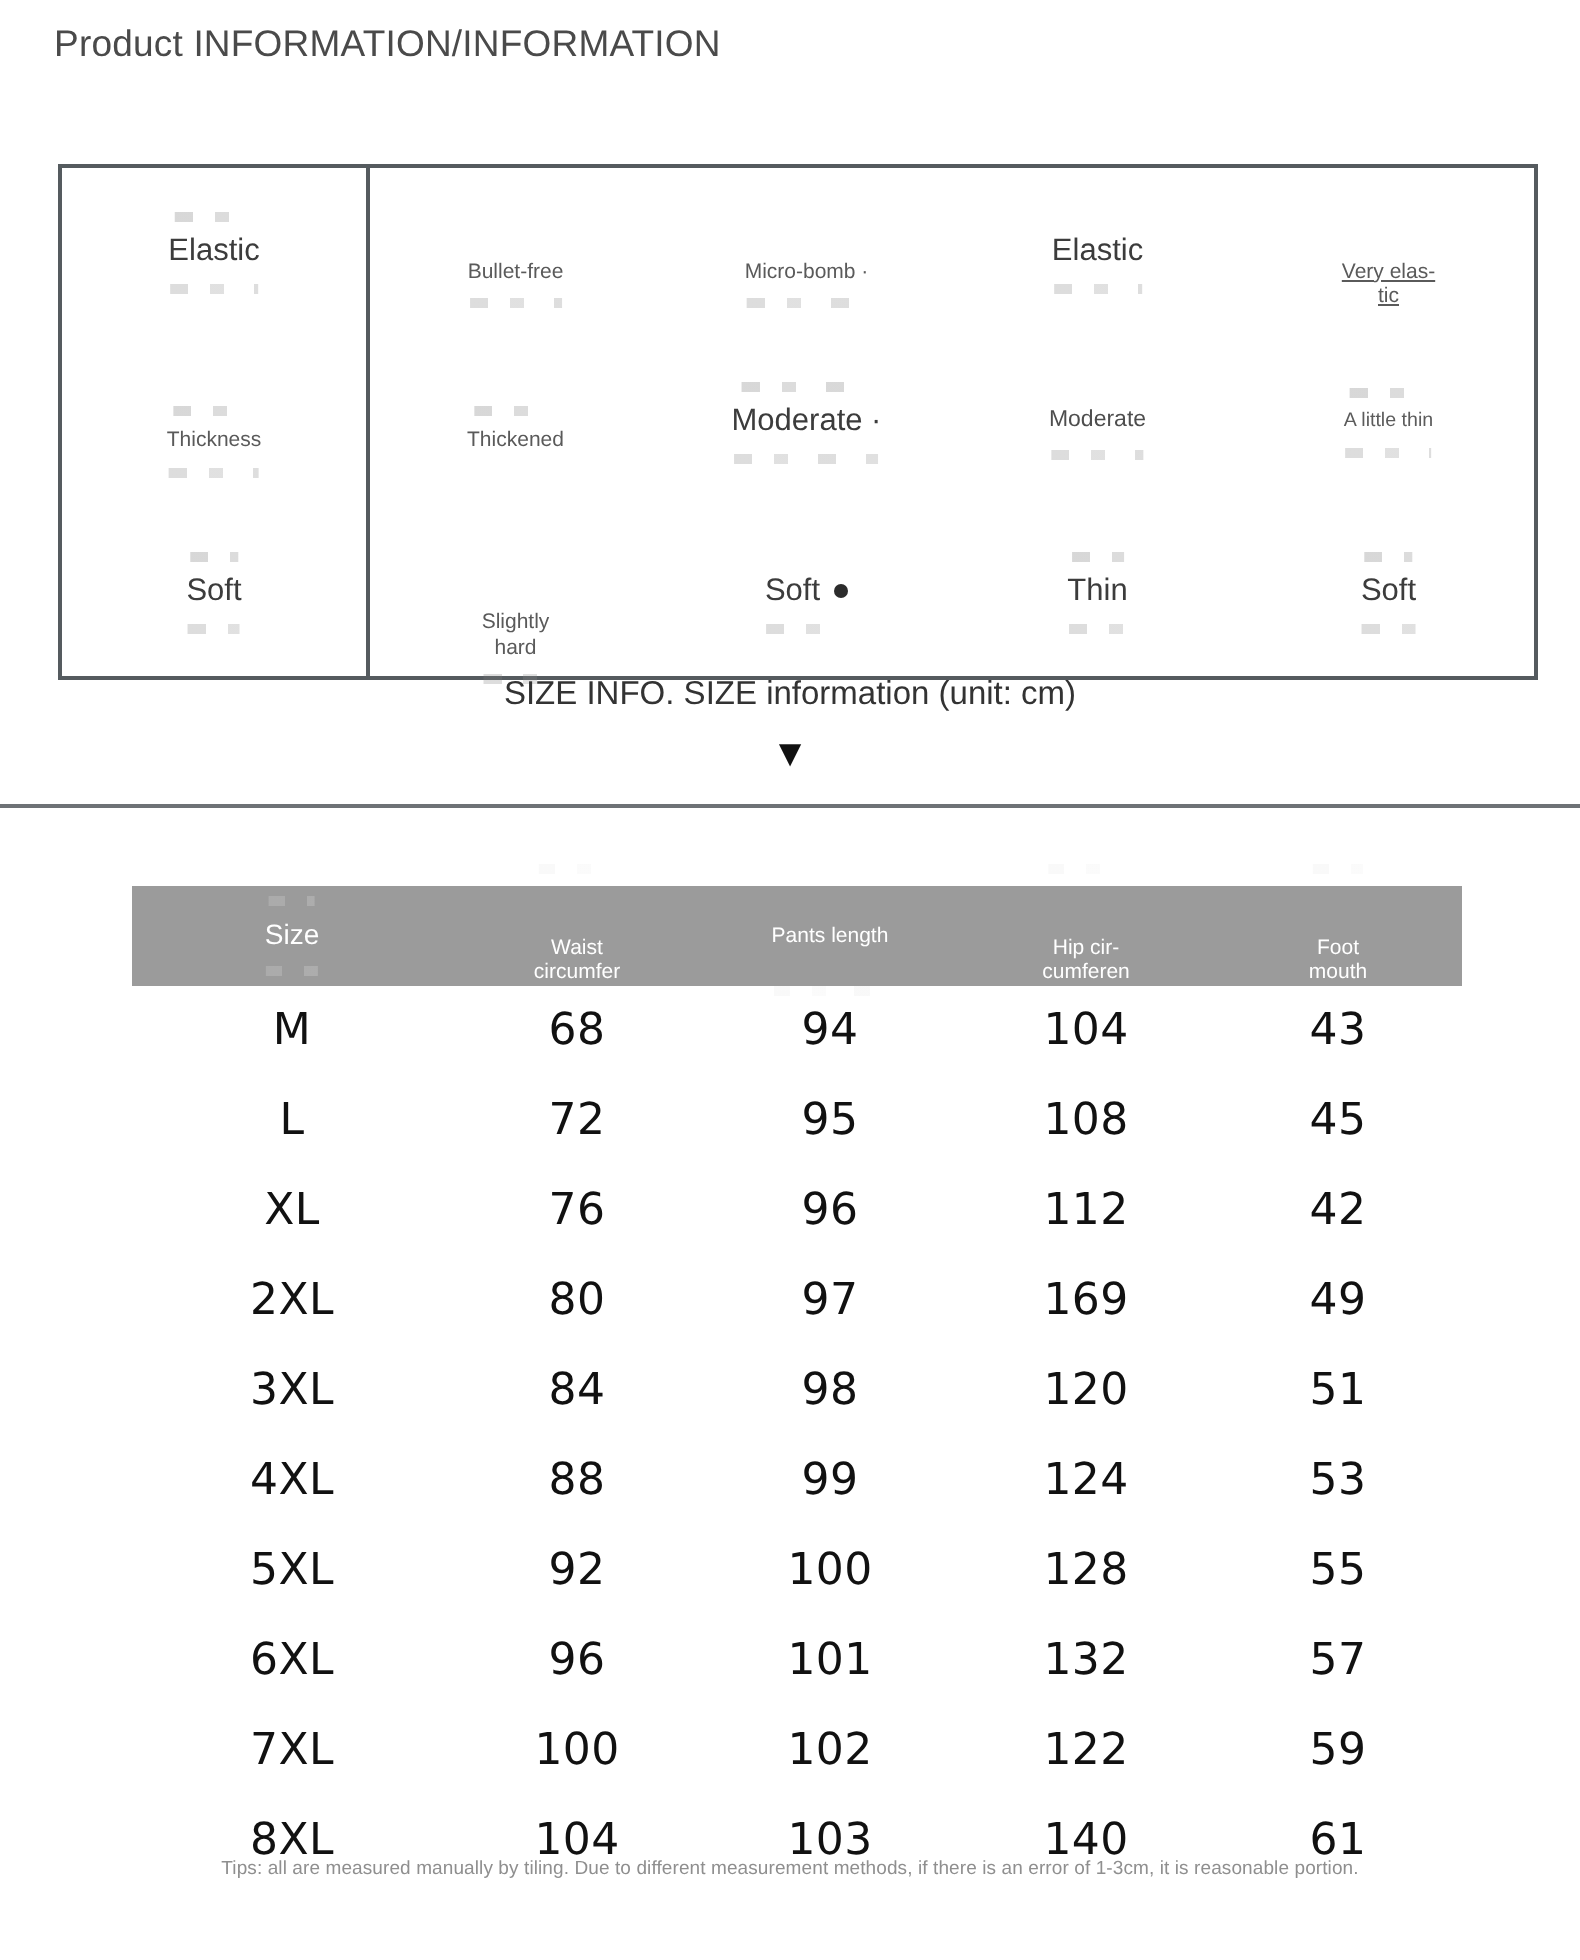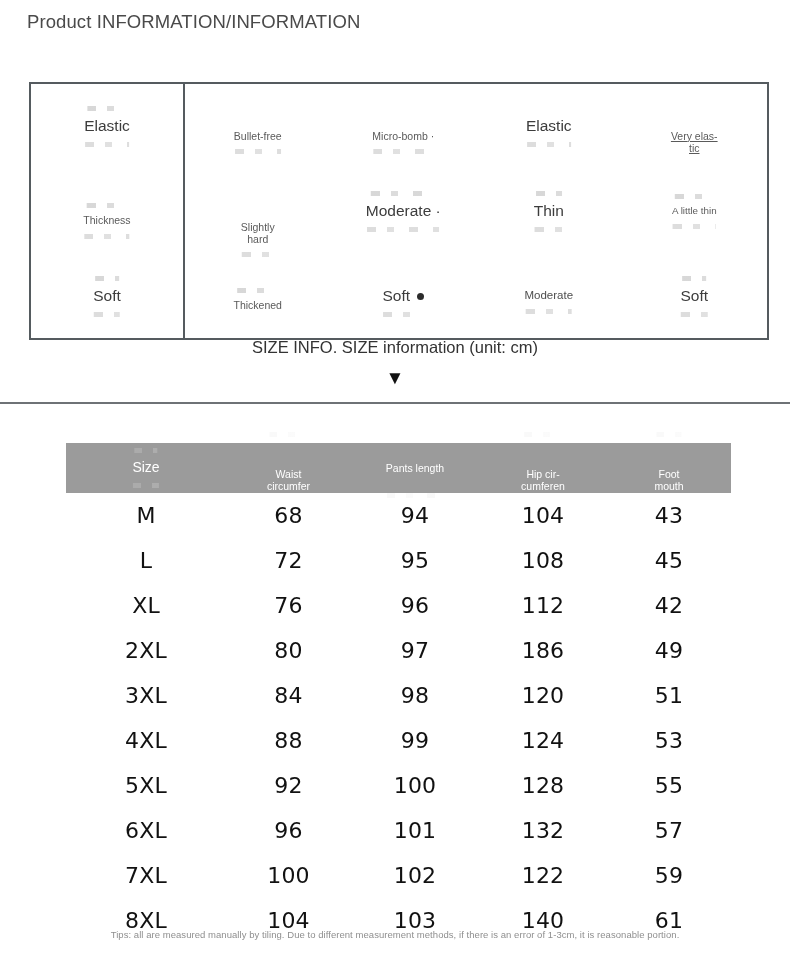--- a/index.html
+++ b/index.html
@@ -233,74 +233,74 @@
   <div class="prop-col-right">
 
     <div class="prop-cells">
       <div class="prop-cell">
         <span class="txt sz-sm">
           <span class="ghost ghost-bottom"></span>
           <span>Bullet-free</span>
         </span>
       </div>
       <div class="prop-cell">
+        <span class="txt sz-sm">
+          <span class="ghost ghost-top"></span>
+          <span>Thickened</span>
+        </span>
+      </div>
+      <div class="prop-cell">
         <span class="txt sz-sm" style="white-space:pre-line;">
           <span class="ghost ghost-bottom"></span>
           <span>Slightly
 hard</span>
         </span>
       </div>
+    </div>
+
+    <div class="prop-cells">
       <div class="prop-cell">
         <span class="txt sz-sm">
-          <span class="ghost ghost-top"></span>
-          <span>Thickened</span>
+          <span class="ghost ghost-bottom"></span>
+          <span>Micro-bomb ·</span>
+        </span>
+      </div>
+      <div class="prop-cell">
+        <span class="txt sz-lg">
+          <span class="ghost ghost-top"></span>
+          <span>Moderate ·</span>
+          <span class="ghost ghost-bottom"></span>
+        </span>
+      </div>
+      <div class="prop-cell">
+        <span class="txt sz-lg">
+          <span class="ghost ghost-bottom"></span>
+          <span>Soft</span><span class="bullet-dot"></span>
         </span>
       </div>
     </div>
 
     <div class="prop-cells">
       <div class="prop-cell">
-        <span class="txt sz-sm">
-          <span class="ghost ghost-bottom"></span>
-          <span>Micro-bomb ·</span>
-        </span>
-      </div>
-      <div class="prop-cell">
         <span class="txt sz-lg">
-          <span class="ghost ghost-top"></span>
-          <span>Moderate ·</span>
-          <span class="ghost ghost-bottom"></span>
+          <span class="ghost ghost-bottom"></span>
+          <span>Elastic</span>
+        </span>
+      </div>
+      <div class="prop-cell">
+        <span class="txt sz-md">
+          <span class="ghost ghost-bottom"></span>
+          <span>Moderate</span>
         </span>
       </div>
       <div class="prop-cell">
         <span class="txt sz-lg">
-          <span class="ghost ghost-bottom"></span>
-          <span>Soft</span><span class="bullet-dot"></span>
-        </span>
-      </div>
-    </div>
-
-    <div class="prop-cells">
-      <div class="prop-cell">
-        <span class="txt sz-lg">
-          <span class="ghost ghost-bottom"></span>
-          <span>Elastic</span>
-        </span>
-      </div>
-      <div class="prop-cell">
-        <span class="txt sz-lg">
           <span class="ghost ghost-top"></span>
           <span>Thin</span>
           <span class="ghost ghost-bottom"></span>
-        </span>
-      </div>
-      <div class="prop-cell">
-        <span class="txt sz-md">
-          <span class="ghost ghost-bottom"></span>
-          <span>Moderate</span>
         </span>
       </div>
     </div>
 
     <div class="prop-cells">
       <div class="prop-cell">
         <span class="txt sz-sm" style="white-space:pre-line;text-decoration:underline;">
           <span>Very elas-
 tic</span>
         </span>
@@ -395,21 +395,21 @@
         <td>XL</td>
         <td>76</td>
         <td>96</td>
         <td>112</td>
         <td>42</td>
       </tr>
       <tr>
         <td>2XL</td>
         <td>80</td>
         <td>97</td>
-        <td>186</td>
+        <td>169</td>
         <td>49</td>
       </tr>
       <tr>
         <td>3XL</td>
         <td>84</td>
         <td>98</td>
         <td>120</td>
         <td>51</td>
       </tr>
       <tr>

